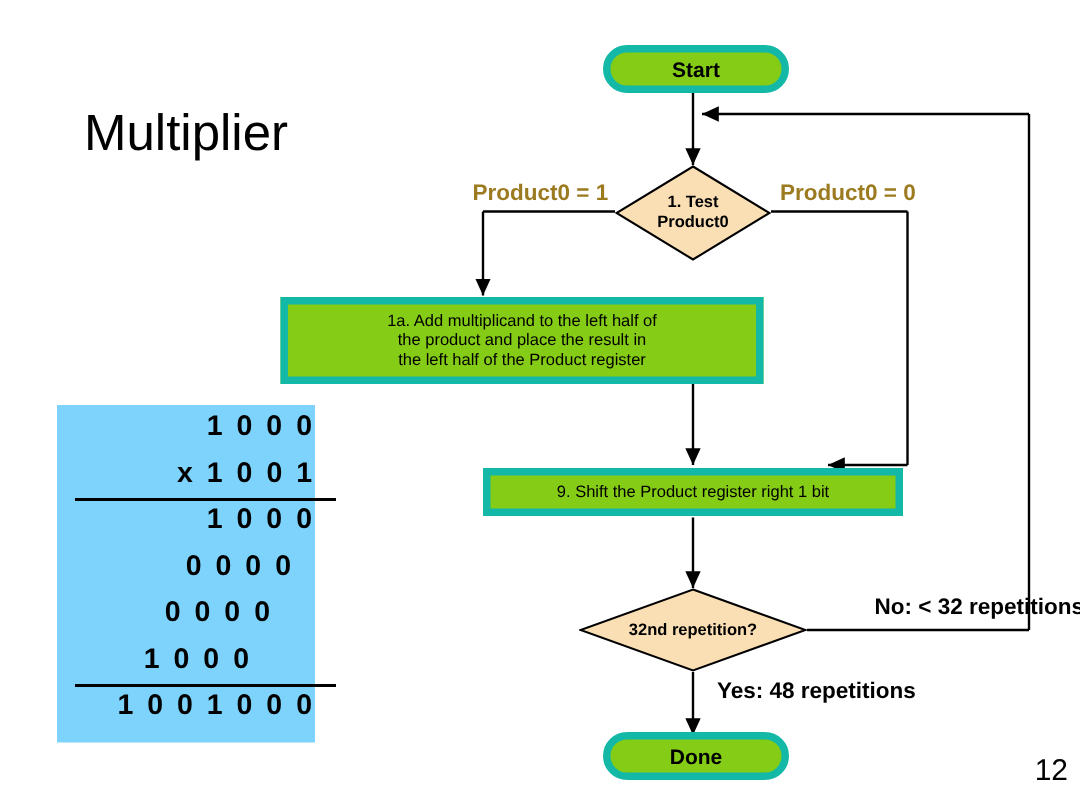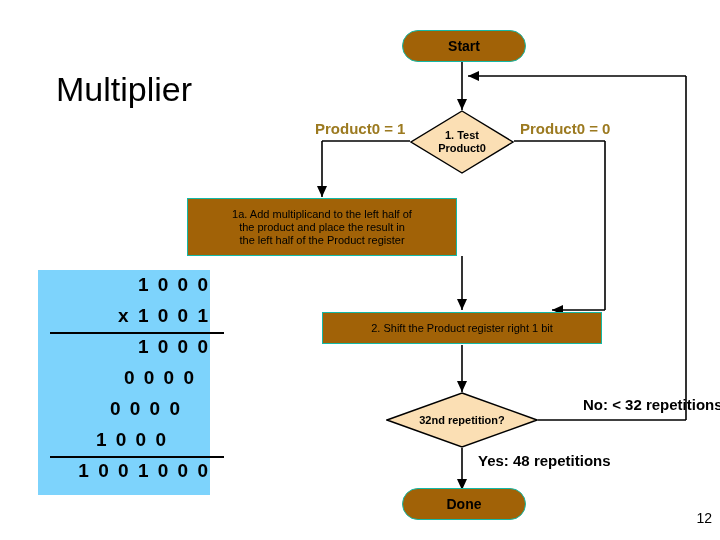--- a/index.html
+++ b/index.html
@@ -55,22 +55,22 @@
   #flow {
     position: absolute;
     left: 280px;
     top: 10px;
     width: 440px;
     height: 520px;
   }
   .node {
     position: absolute;
     box-sizing: border-box;
-    background: #a16207;
-    border: 1px solid #14b8a6;
+    background: #84cc16;
+    border: 5px solid #14b8a6;
     color: #000000;
     text-align: center;
     font-size: 11px;
     line-height: 13px;
     display: flex;
     align-items: center;
     justify-content: center;
     padding: 2px 4px;
   }
   .oval {
@@ -120,21 +120,21 @@
     width: 440px;
     height: 520px;
     overflow: visible;
   }
 
   
   #pagenum {
     position: absolute;
     right: 8px;
     bottom: 14px;
-    font-size: 14px;
+    font-size: 20px;
     color: #000000;
   }
 </style>
 </head>
 <body>
 
 <div id="slide">
 
   <div id="title">Multiplier</div>
 
@@ -186,26 +186,26 @@
         <polygon points="52,1 103,32 52,63 1,32" fill="#fbdfb4" stroke="#000000" stroke-width="1.4"></polygon>
       </svg>
       <div class="diamond-label">
         <span>1. Test<br>Product0</span>
       </div>
     </div>
 
     <div class="edge-label" style="left:35px; top:110px;">Product0 = 1</div>
     <div class="edge-label" style="left:240px; top:110px;">Product0 = 0</div>
 
-    <div class="node rect" style="left:-93px; top:188px; width:270px; height:58px;">
+    <div class="node rect" style="left:-93px; top:188px; width:322px; height:58px;">
       <span>1a. Add multiplicand to the left half of<br>the product and place the result in<br>the left half of the Product register</span>
     </div>
 
     <div class="node rect" style="left:42px; top:302px; width:280px; height:32px;">
-      <span>2. Shift the Product register right 1 bit</span>
+      <span>9. Shift the Product register right 1 bit</span>
     </div>
 
     <div class="diamond-wrap" style="left:106px; top:382px; width:152px; height:56px;">
       <svg width="152" height="56" viewBox="0 0 152 56">
         <polygon points="76,1 151,28 76,55 1,28" fill="#fbdfb4" stroke="#000000" stroke-width="1.4"></polygon>
       </svg>
       <div class="diamond-label">32nd repetition?</div>
     </div>
 
     <div class="edge-label dark" style="left:263px; top:386px;">No:  &lt; 32 repetitions</div>

